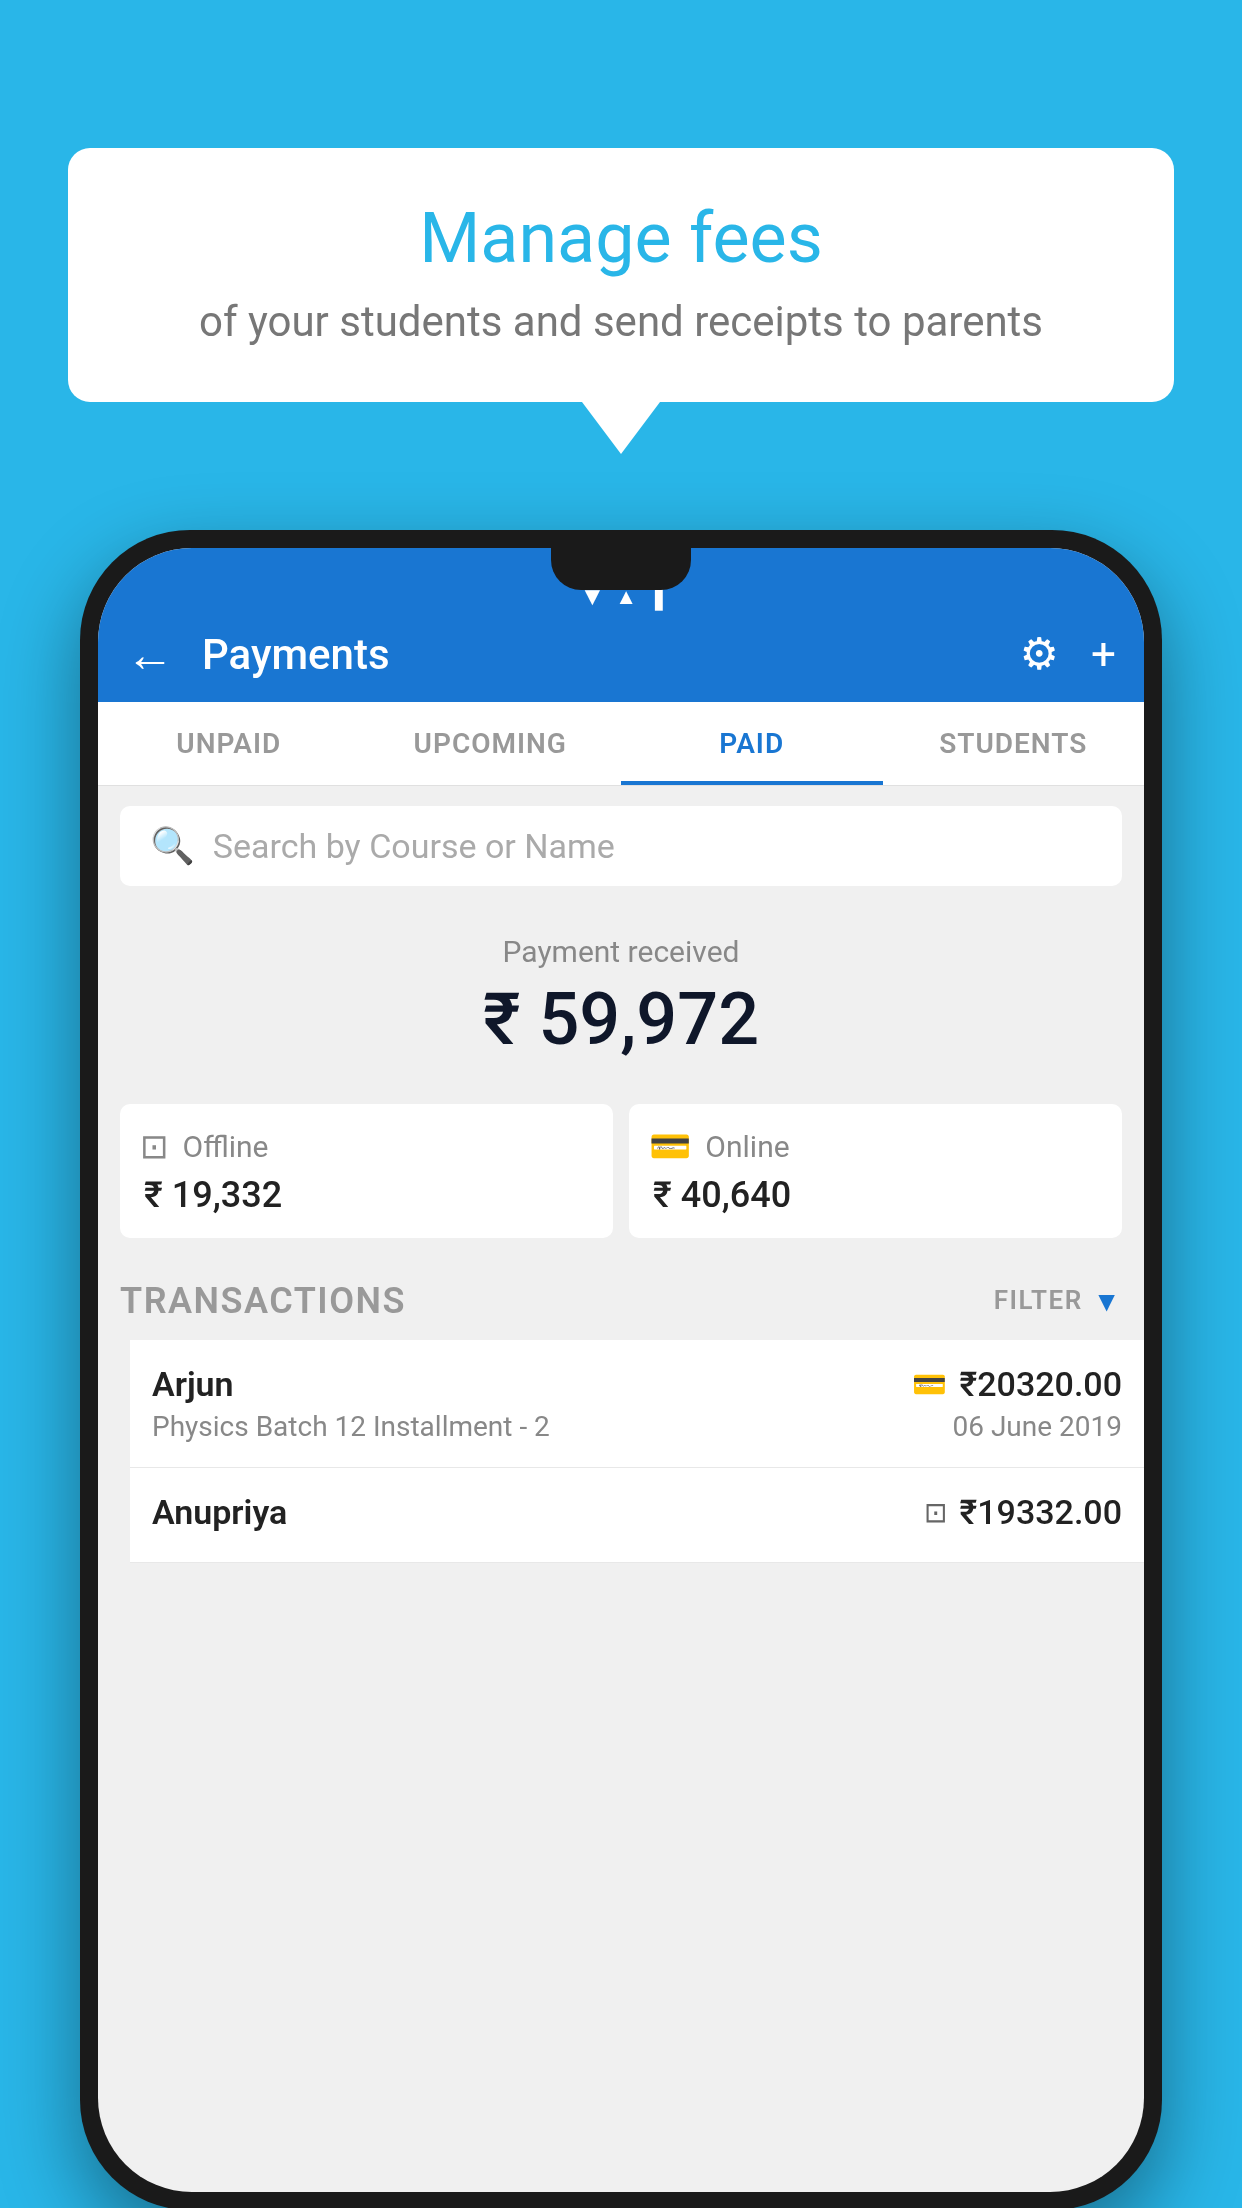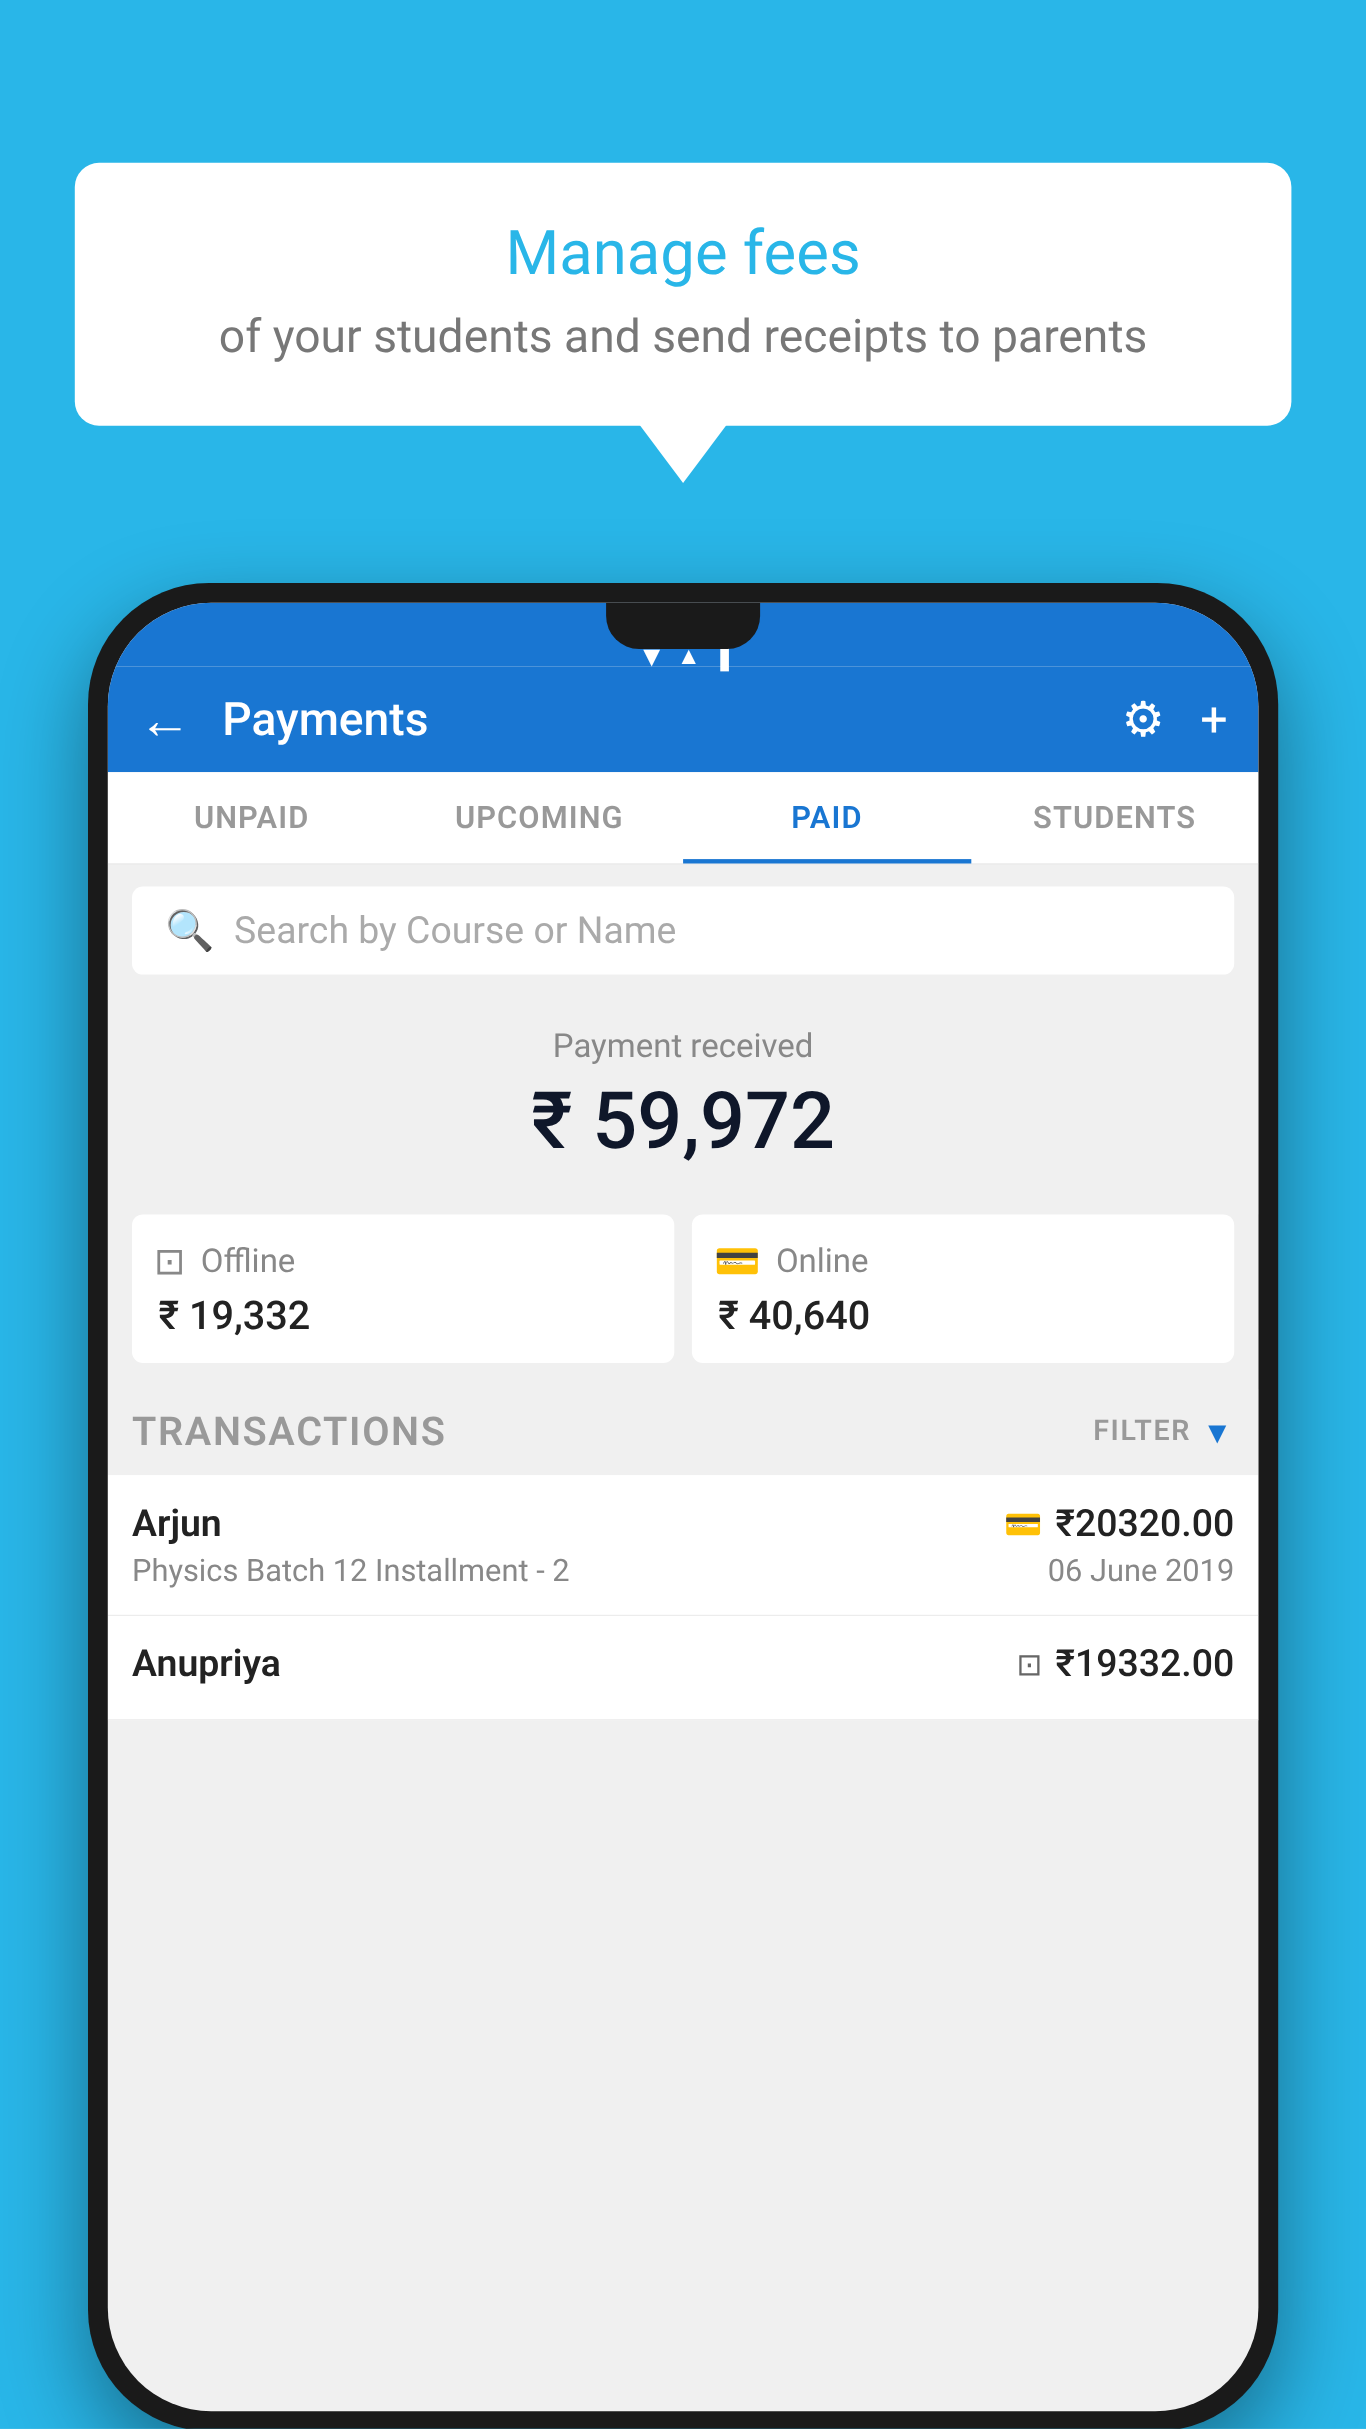--- a/index.html
+++ b/index.html
@@ -28,21 +28,21 @@
       content: '';
       position: absolute;
       bottom: -52px;
       left: 50%;
       transform: translateX(-50%);
       border-left: 42px solid transparent;
       border-right: 42px solid transparent;
       border-top: 56px solid #fff;
     }
     .speech-bubble-title {
-      font-size: 56px;
+      font-size: 70px;
       font-weight: 400;
       color: #29b6e8;
       line-height: 1.1;
       margin-bottom: 20px;
     }
     .speech-bubble-sub {
       font-size: 42px;
       color: #777;
       font-weight: 400;
     }
@@ -281,20 +281,21 @@
     .filter-icon {
       color: #1976d2;
       font-size: 28px;
     }
 
     
     .transaction-row {
       background: #fff;
       padding: 24px 22px;
       border-bottom: 1px solid #e8e8e8;
+      margin-left: 32px;
     }
     .transaction-row-top {
       display: flex;
       align-items: center;
       justify-content: space-between;
       margin-bottom: 6px;
     }
     .transaction-name {
       font-size: 34px;
       font-weight: 600;

